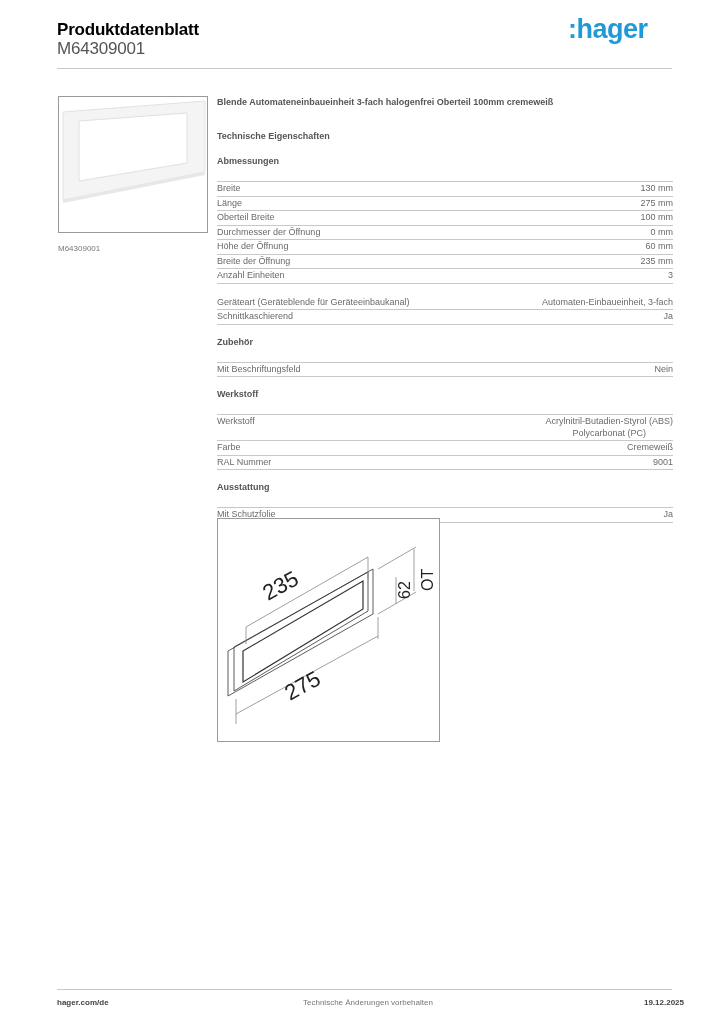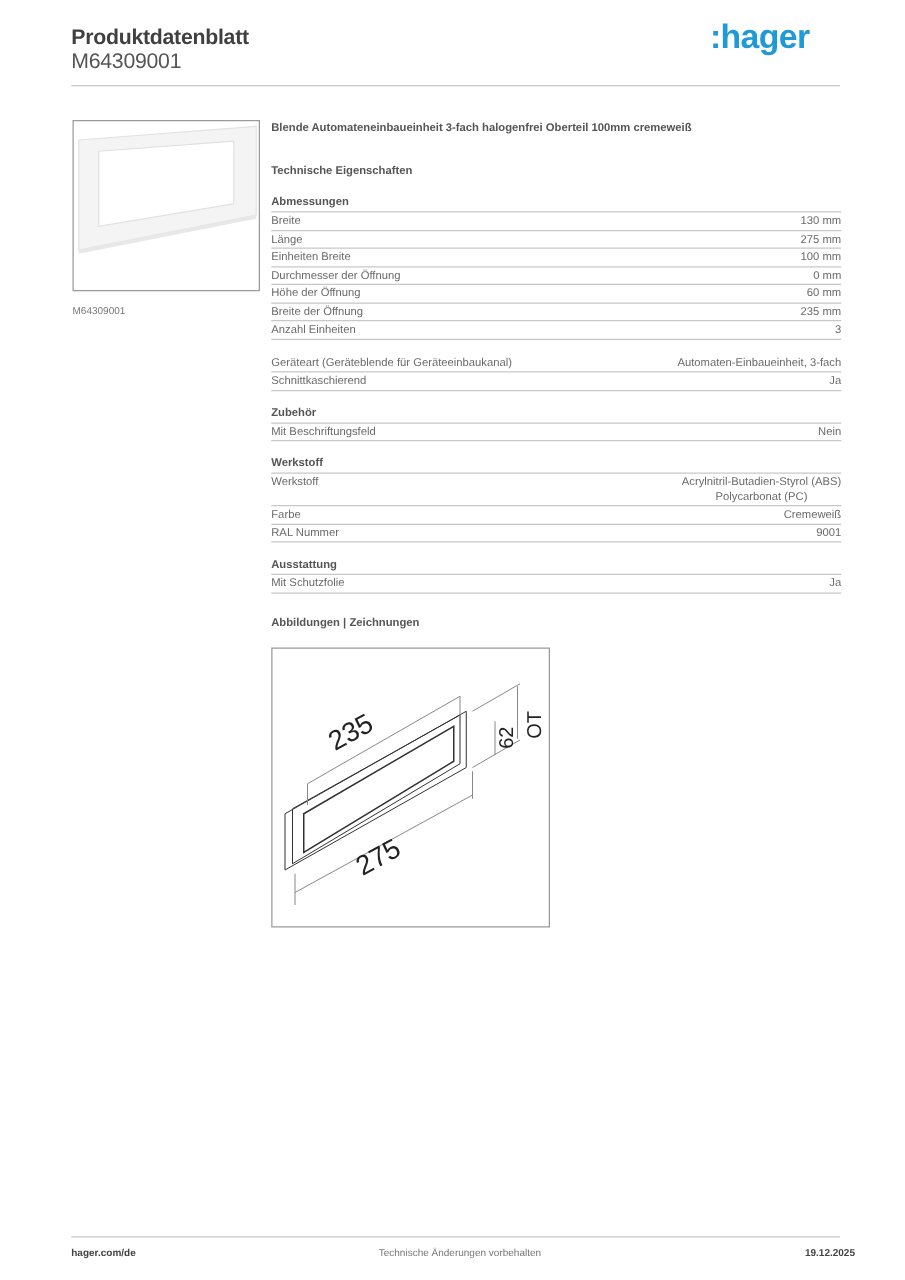--- a/index.html
+++ b/index.html
@@ -1,30 +1,30 @@
 <!DOCTYPE html>
 <html><head>
 <meta charset="utf-8">
 <style>
   html, body { margin: 0; padding: 0; background: #ffffff; }
   body { width: 724px; height: 1024px; position: relative; font-family: "Liberation Sans", sans-serif; color: #4a4a4a; overflow: hidden; }
-  .header-title { position: absolute; left: 57px; top: 20px; font-size: 17px; font-weight: bold; color: #404040; letter-spacing: -0.2px; }
+  .header-title { position: absolute; left: 57px; top: 20px; font-size: 17px; font-weight: bold; color: #000000; letter-spacing: -0.2px; }
   .header-code { position: absolute; left: 57px; top: 39px; font-size: 17px; color: #555; letter-spacing: -0.2px; }
   .logo { position: absolute; left: 568px; top: 14px; font-size: 27px; font-weight: bold; color: #1f9ad6; letter-spacing: -0.5px; }
   .header-rule { position: absolute; left: 57px; top: 68px; width: 615px; height: 1px; background: #c8c8c8; }
 
   .thumb { position: absolute; left: 58px; top: 96px; width: 150px; height: 137px; border: 1px solid #9a9a9a; box-sizing: border-box; background: #fff; }
   .thumb-caption { position: absolute; left: 58px; top: 244px; font-size: 8px; color: #777; }
 
   .main { position: absolute; left: 217px; top: 96px; width: 456px; }
   .product-title { font-size: 9px; font-weight: bold; color: #555; margin: 0; height: 12px; line-height: 12px; }
   .tech-title { font-size: 9px; font-weight: bold; color: #555; margin-top: 22px; height: 12px; line-height: 12px; }
 
   .section { margin-top: 12px; }
-  .section-title { font-size: 9px; font-weight: bold; color: #555; height: 11px; line-height: 11px; border-bottom: 1px solid #c8c8c8; padding-bottom: 2px; }
+  .section-title { font-size: 9px; font-weight: bold; color: #555; height: 11px; line-height: 11px; border-bottom: 1px solid #c8c8c8; padding-bottom: 14px; }
   .row { display: flex; justify-content: space-between; font-size: 9px; color: #6a6a6a; border-bottom: 1px solid #c8c8c8; padding: 1px 0 1px 0; line-height: 11.5px; gap: 20px; }
   .row .val { text-align: center; }
   .sec-abm { margin-top: 14px; }
 
   .drawings-title { font-size: 9px; font-weight: bold; color: #555; margin-top: 18px; }
   .drawing { position: absolute; left: 217px; top: 518px; width: 223px; height: 224px; border: 1px solid #9a9a9a; box-sizing: border-box; background:#fff; }
 
   .footer-rule { position: absolute; left: 57px; top: 989px; width: 615px; height: 1px; background: #c8c8c8; }
   .footer-left { position: absolute; left: 57px; top: 998px; font-size: 8px; font-weight: bold; color: #444; }
   .footer-center { position: absolute; left: 303px; top: 998px; font-size: 8px; color: #777; }
@@ -55,21 +55,21 @@
     <div class="section-title">Abmessungen</div>
     <div class="row">
         <span>Breite</span>
         <span class="val">130 mm</span>
       </div>
     <div class="row">
         <span>Länge</span>
         <span class="val">275 mm</span>
       </div>
     <div class="row">
-        <span>Einheiten Breite</span>
+        <span>Oberteil Breite</span>
         <span class="val">100 mm</span>
       </div>
     <div class="row">
         <span>Durchmesser der Öffnung</span>
         <span class="val">0 mm</span>
       </div>
     <div class="row">
         <span>Höhe der Öffnung</span>
         <span class="val">60 mm</span>
       </div>

